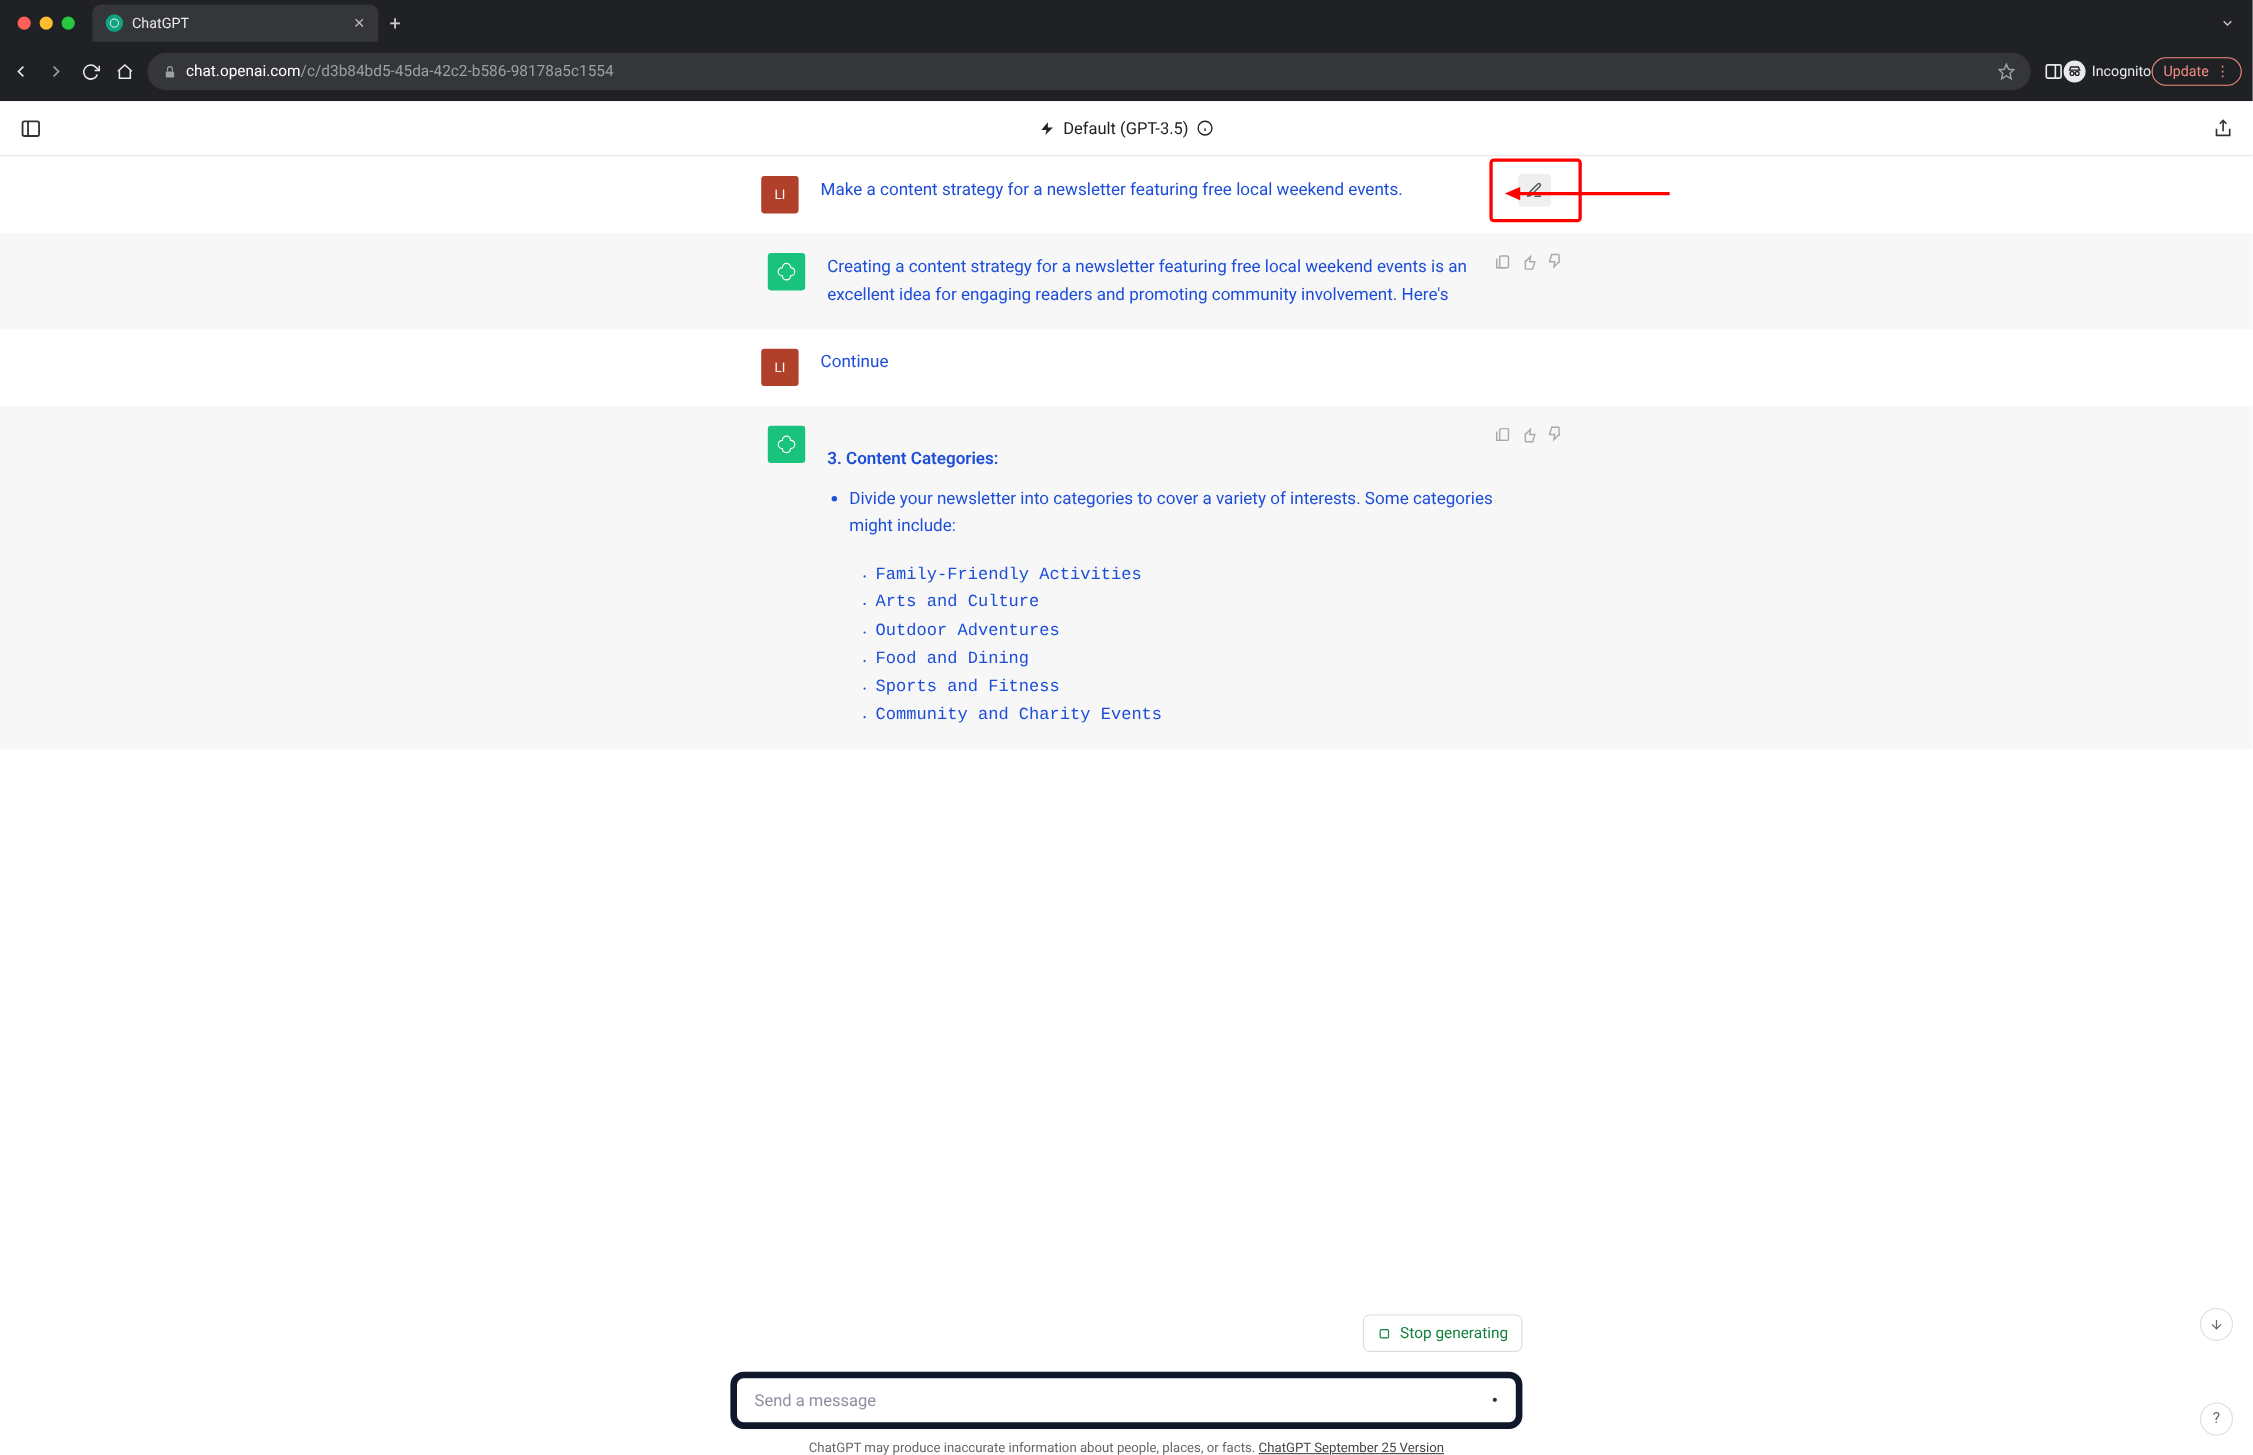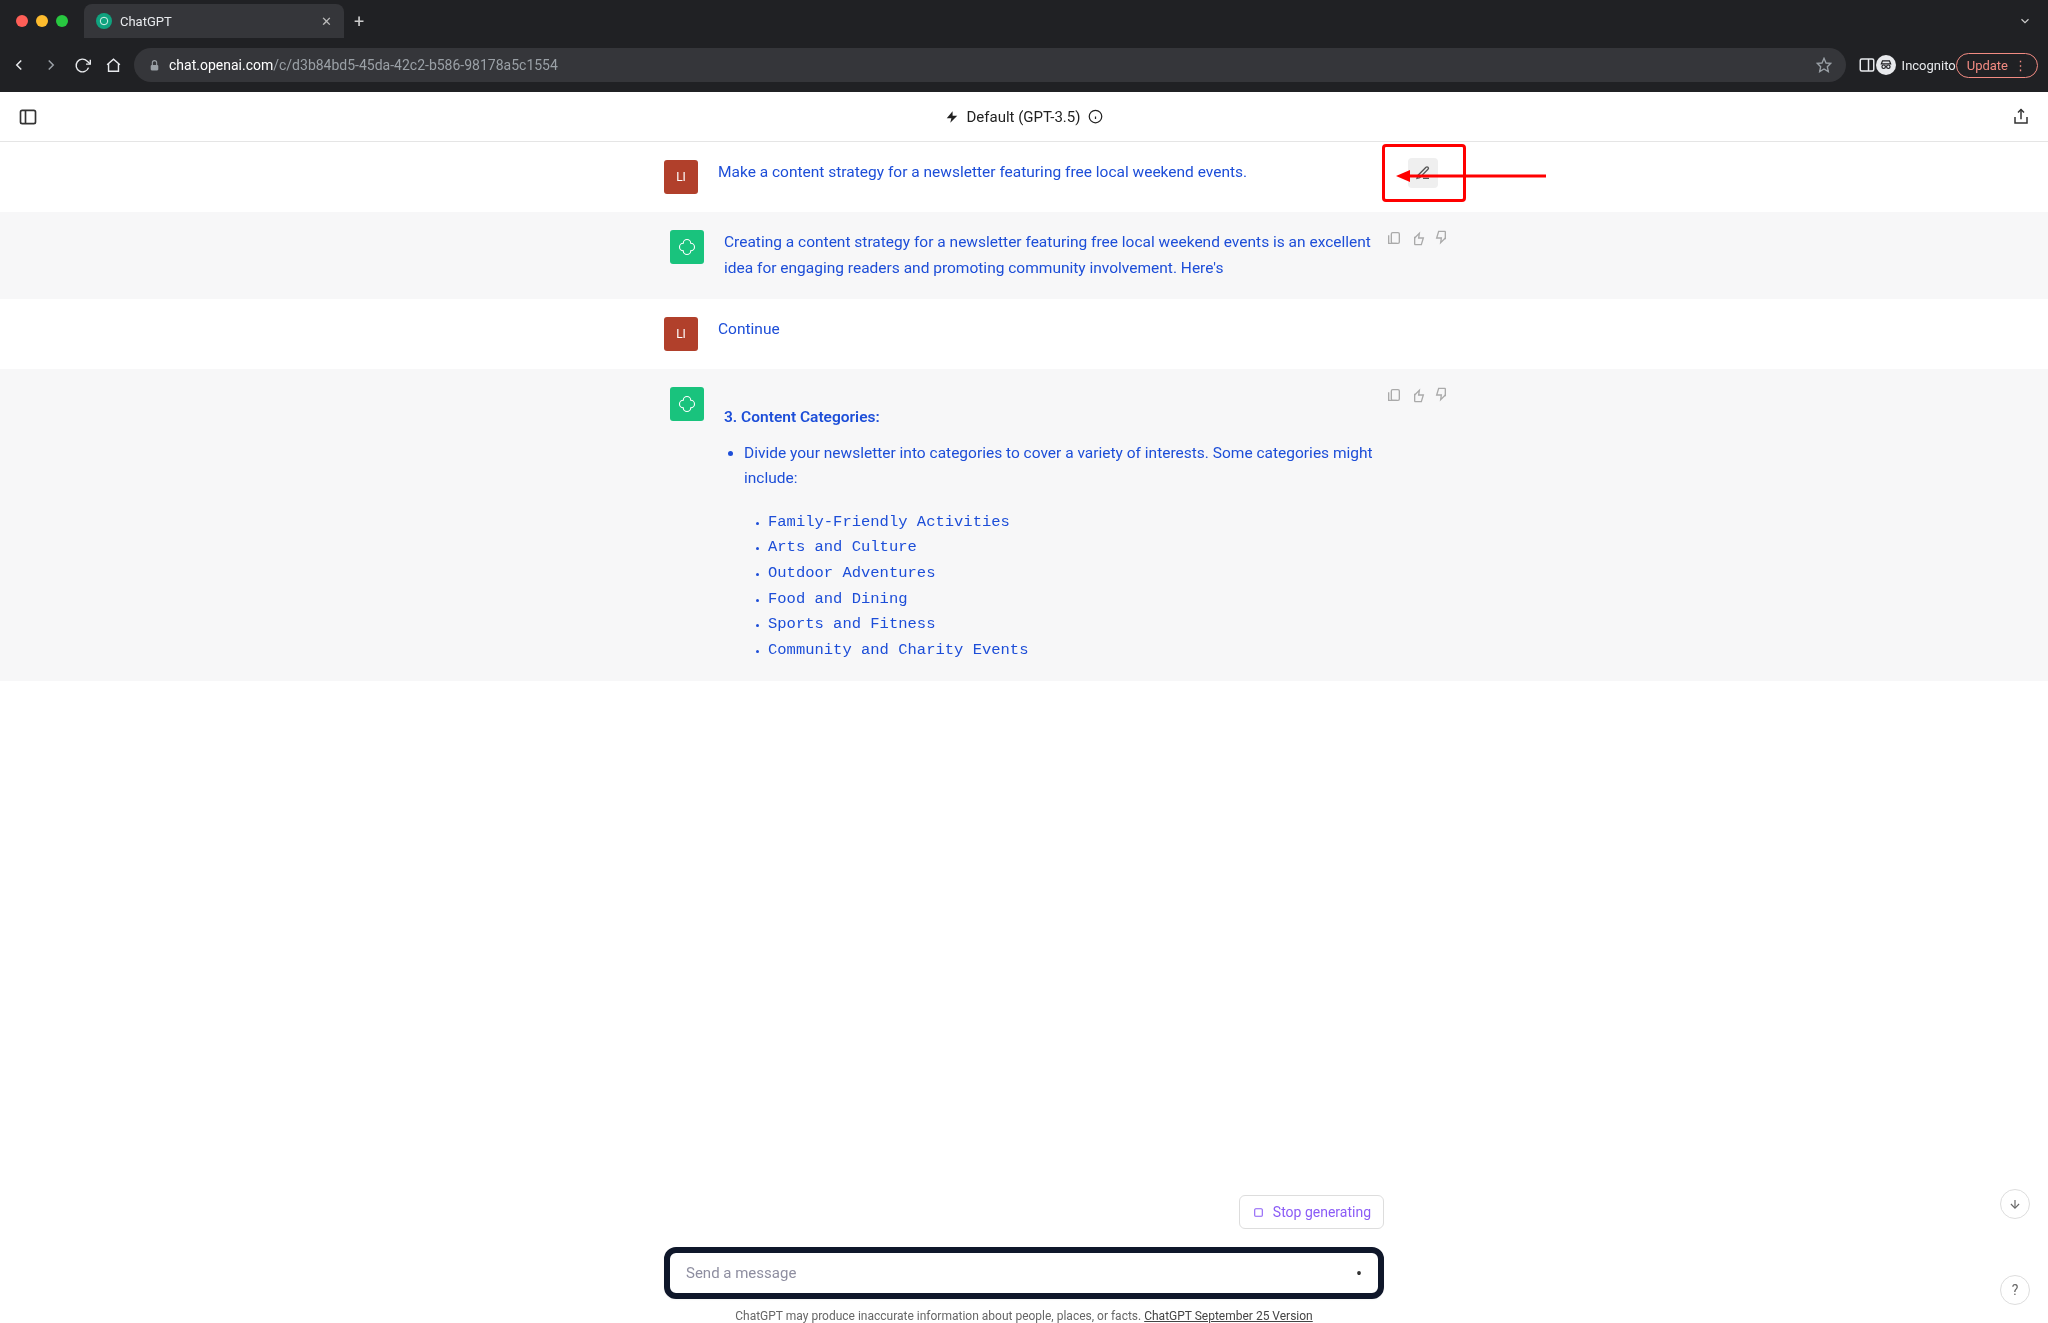--- a/index.html
+++ b/index.html
@@ -39,42 +39,42 @@
   
   .app { position: relative; background: #fff; height: calc(100% - 86px); display: flex; flex-direction: column; }
   .app-header { height: 50px; display: flex; align-items: center; justify-content: center; border-bottom: 1px solid #e5e5e5; position: relative; }
   .app-header .left-icon { position: absolute; left: 18px; color: #333; }
   .app-header .right-icon { position: absolute; right: 18px; color: #333; }
   .model-label { display: flex; align-items: center; gap: 8px; font-size: 15px; color: #222; }
 
   .chat-scroll { flex: 1; overflow-y: auto; }
   .turn { display: flex; justify-content: center; padding: 18px 0; }
   .turn.gray { background: #f7f7f8; padding-left: 12px; }
-  .turn-inner { width: 720px; max-width: 92%; display: flex; gap: 20px; align-items: flex-start; position: relative; }
+  .turn-inner { width: 664px; max-width: 92%; display: flex; gap: 20px; align-items: flex-start; position: relative; }
   .avatar { width: 34px; height: 34px; border-radius: 3px; flex-shrink: 0; display: flex; align-items: center; justify-content: center; font-size: 12px; color: #fff; }
   .avatar.user { background: #b1402b; }
   .avatar.assistant { background: #19c37d; }
   .content { flex: 1; font-size: 15.5px; line-height: 1.65; color: #1d4ed8; }
   .content strong { font-weight: 600; }
   .content ul { list-style: disc; padding-left: 20px; margin-top: 6px; }
   .content ul ul { list-style: disc; margin-top: 18px; padding-left: 24px; font-family: Liberation Mono, monospace; }
   .content ul ul li::marker { font-size: 10px; }
   .actions { position: absolute; right: -60px; top: 0; display: flex; gap: 8px; color: #aaa; }
   .actions svg { width: 16px; height: 16px; }
 
   
   .edit-highlight { position: absolute; border: 3px solid #ff0000; border-radius: 4px; width: 84px; height: 58px; }
   .edit-btn-box { position: absolute; width: 30px; height: 30px; background:#efefef; border-radius:4px; display:flex; align-items:center; justify-content:center; color:#555; }
   .arrow { position: absolute; }
   .arrow-line { stroke:#ff0000; stroke-width:3; fill:none; }
   .arrow-head { fill:#ff0000; }
 
   .bottom-area { padding: 0 0 6px 0; display:flex; flex-direction:column; align-items:center; position:relative; }
   .stop-right-wrap { width:720px; max-width:92%; position:relative; height:0; }
-  .stop-btn2 { position:absolute; right:0; top:-52px; background:#fff; border:1px solid #ddd; border-radius:6px; padding:8px 12px; font-size:14px; display:flex; align-items:center; gap:8px; color:#8b5cf6; }
+  .stop-btn2 { position:absolute; right:0; top:-52px; background:#fff; border:1px solid #ddd; border-radius:6px; padding:8px 12px; font-size:14px; display:flex; align-items:center; gap:8px; color:#15803d; }
 
   .composer { width: 720px; max-width: 92%; border:6px solid #0f172a; border-radius:12px; height:52px; display:flex; align-items:center; padding:0 16px; font-size:15px; color:#8e8ea0; box-shadow: 0 1px 2px rgba(0,0,0,0.04); justify-content:space-between; background:#fff; }
   .dot-send { color:#333; font-size:18px; }
   .footer { font-size:12px; color:#666; margin-top:10px; }
   .footer a { color:#444; text-decoration: underline; }
 
   .scroll-down-btn { position:absolute; right:18px; bottom:110px; width:30px; height:30px; border:1px solid #ddd; border-radius:50%; display:flex; align-items:center; justify-content:center; color:#666; background:#fff; }
   .help-btn { position:absolute; right:18px; bottom:24px; width:30px; height:30px; border:1px solid #ddd; border-radius:50%; display:flex; align-items:center; justify-content:center; color:#666; background:#fff; font-size:14px; }
 
   svg { display:block; }

